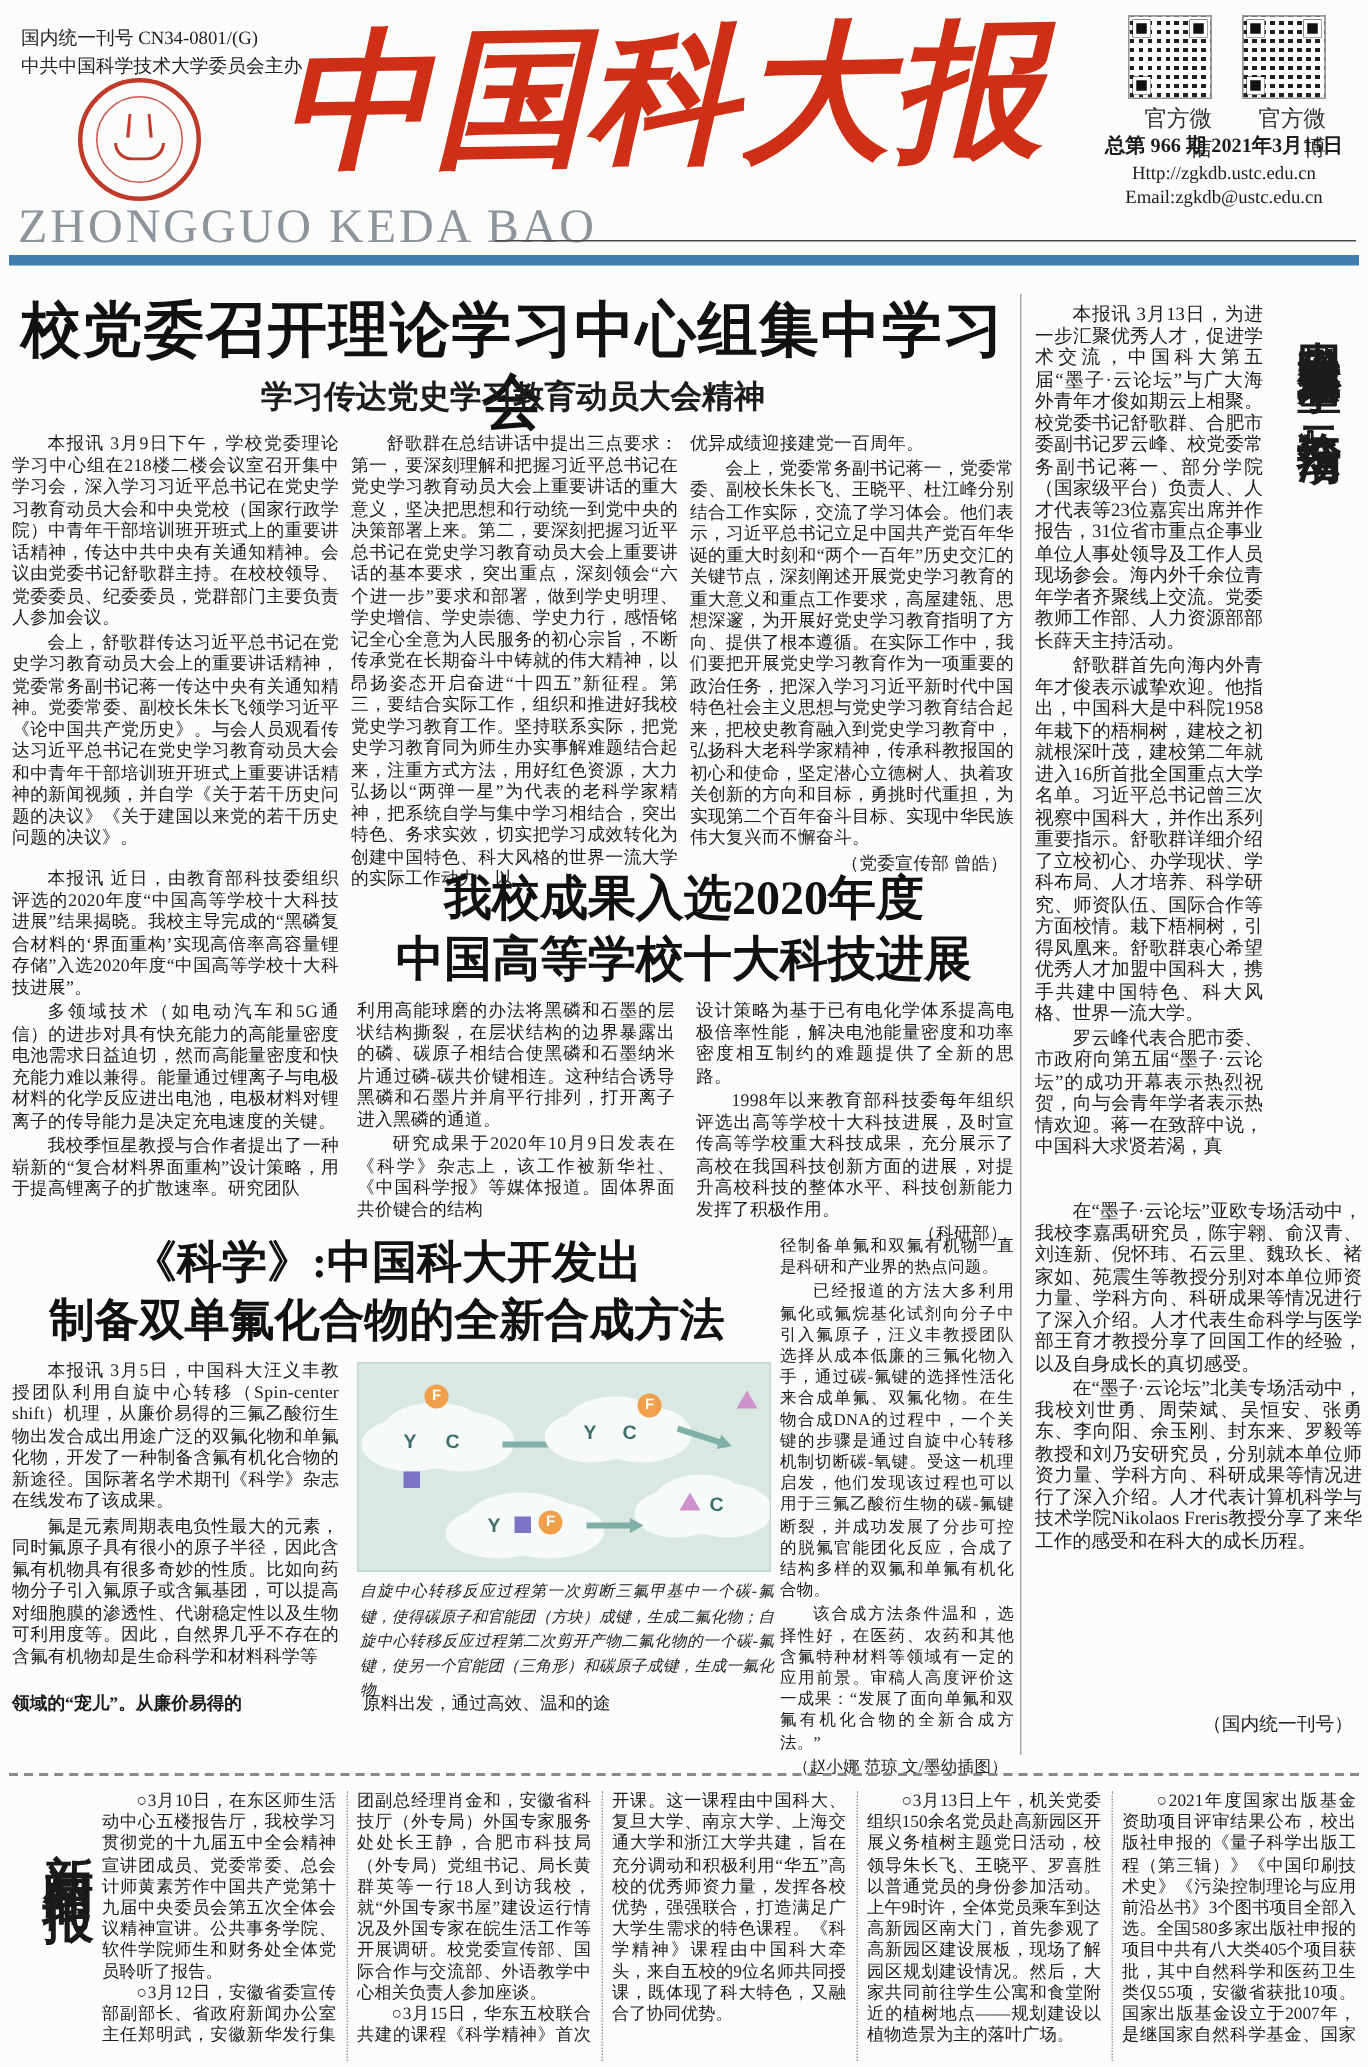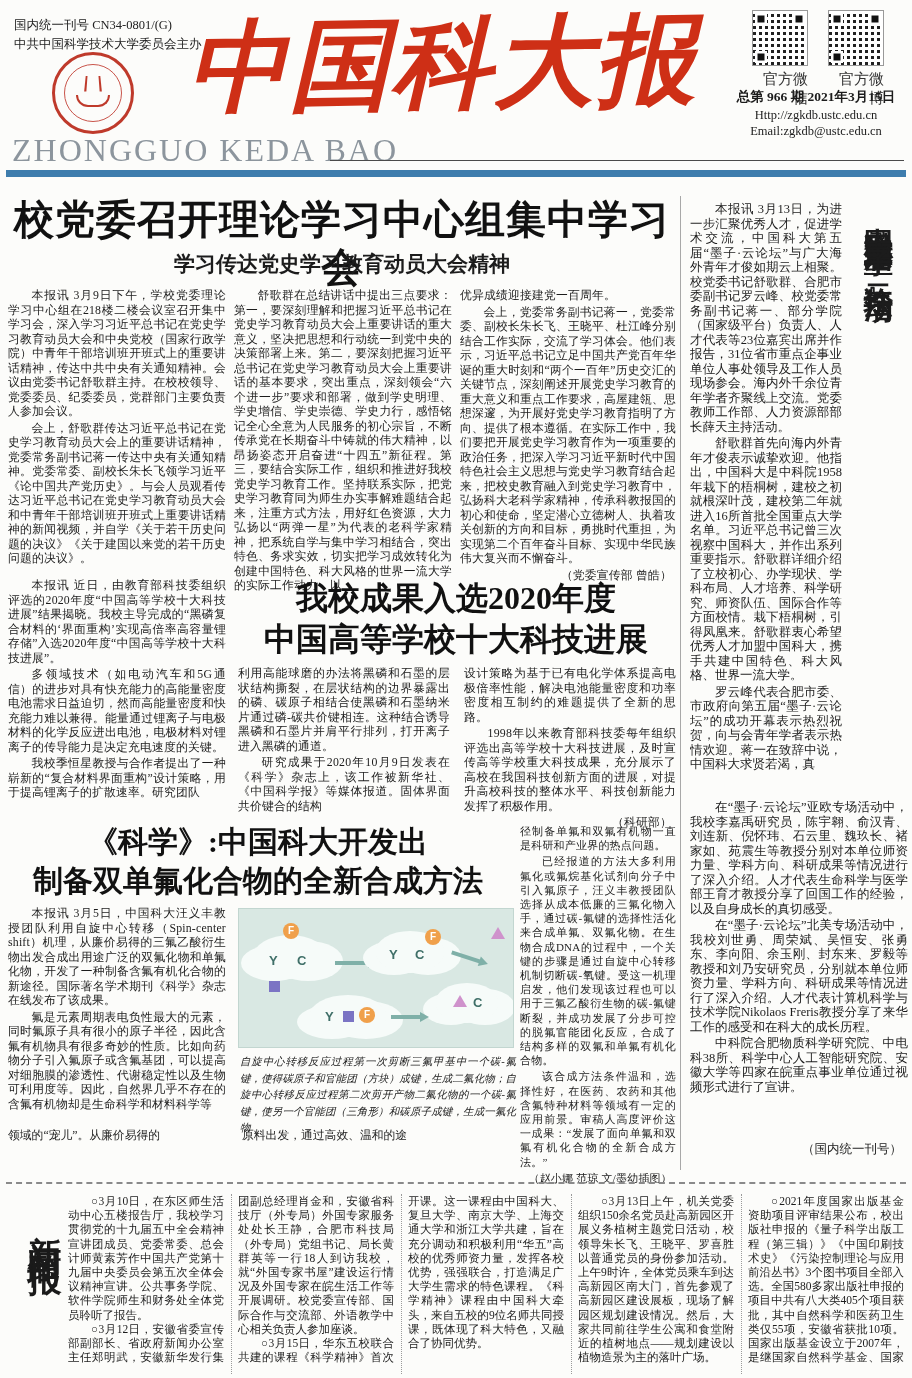--- a/index.html
+++ b/index.html
@@ -49,21 +49,21 @@
   .a2-head{position:absolute;left:228px;top:2px;width:440px;font-size:32px;line-height:1.28;}
   .a2-c1{left:0;top:2px;width:218px;height:240px;}
   .a2-c2{left:230px;top:90px;width:212px;height:152px;}
   .a2-c3{left:456px;top:90px;width:212px;height:152px;}
 
   
   .a3{position:absolute;left:8px;top:820px;width:668px;height:360px;}
   .a3-head{position:absolute;left:0;top:2px;width:500px;font-size:30px;line-height:1.3;}
   .a3-c1{left:0;top:86px;width:218px;height:228px;}
   .a3-col3{left:512px;top:4px;width:156px;height:350px;font-size:11px;line-height:14.2px;}
-  .a3-cont1{position:absolute;left:0;top:308px;width:218px;font-size:11.8px;}
+  .a3-cont1{position:absolute;left:0;top:308px;width:218px;font-size:11.8px;font-weight:bold;}
   .a3-cont2{position:absolute;left:234px;top:308px;width:272px;font-size:11.8px;}
   .a3-caption{position:absolute;left:232px;top:234px;width:276px;font-size:10.5px;line-height:16.5px;
               font-style:italic;color:#222;text-align:justify;}
   .fig{position:absolute;left:230px;top:88px;width:276px;height:140px;background:#d9e8e3;border:1px solid #c2d6d0;overflow:hidden;}
   .cloud{position:absolute;background:#f6fbf9;border-radius:50%;box-shadow:18px 4px 0 -2px #f6fbf9,-16px 6px 0 -4px #f6fbf9;}
   .fig-letter{position:absolute;font-weight:700;color:#3f6f68;font-size:13px;font-family:"Liberation Sans",sans-serif;}
   .ball-f{position:absolute;width:16px;height:16px;border-radius:50%;background:#f0a04b;color:#fff;font-size:10px;
           text-align:center;line-height:16px;font-weight:700;font-family:"Liberation Sans",sans-serif;}
   .sq{position:absolute;width:11px;height:11px;background:#7b74c4;}
   .tri{position:absolute;width:0;height:0;border-left:7px solid transparent;border-right:7px solid transparent;
@@ -227,21 +227,20 @@
   <div class="a4" data-name="article4-mozi-forum">
     <div class="a4-vhead" data-name="article4-vertical-headline">中国科大举办第五届『墨子·云论坛』活动</div>
     <div class="a4-narrow" data-name="article4-narrow-column">
       <p data-name="paragraph">本报讯 3月13日，为进一步汇聚优秀人才，促进学术交流，中国科大第五届“墨子·云论坛”与广大海外青年才俊如期云上相聚。校党委书记舒歌群、合肥市委副书记罗云峰、校党委常务副书记蒋一、部分学院（国家级平台）负责人、人才代表等23位嘉宾出席并作报告，31位省市重点企事业单位人事处领导及工作人员现场参会。海内外千余位青年学者齐聚线上交流。党委教师工作部、人力资源部部长薛天主持活动。</p>
       <p data-name="paragraph">舒歌群首先向海内外青年才俊表示诚挚欢迎。他指出，中国科大是中科院1958年栽下的梧桐树，建校之初就根深叶茂，建校第二年就进入16所首批全国重点大学名单。习近平总书记曾三次视察中国科大，并作出系列重要指示。舒歌群详细介绍了立校初心、办学现状、学科布局、人才培养、科学研究、师资队伍、国际合作等方面校情。栽下梧桐树，引得凤凰来。舒歌群衷心希望优秀人才加盟中国科大，携手共建中国特色、科大风格、世界一流大学。</p>
       <p data-name="paragraph">罗云峰代表合肥市委、市政府向第五届“墨子·云论坛”的成功开幕表示热烈祝贺，向与会青年学者表示热情欢迎。蒋一在致辞中说，中国科大求贤若渴，真</p>
     </div>
     <div class="a4-wide" data-name="article4-wide-column">
       <p data-name="paragraph">在“墨子·云论坛”亚欧专场活动中，我校李嘉禹研究员，陈宇翱、俞汉青、刘连新、倪怀玮、石云里、魏玖长、褚家如、苑震生等教授分别对本单位师资力量、学科方向、科研成果等情况进行了深入介绍。人才代表生命科学与医学部王育才教授分享了回国工作的经验，以及自身成长的真切感受。</p>
       <p data-name="paragraph">在“墨子·云论坛”北美专场活动中，我校刘世勇、周荣斌、吴恒安、张勇东、李向阳、余玉刚、封东来、罗毅等教授和刘乃安研究员，分别就本单位师资力量、学科方向、科研成果等情况进行了深入介绍。人才代表计算机科学与技术学院Nikolaos Freris教授分享了来华工作的感受和在科大的成长历程。</p>
-      <p data-name="paragraph">中科院合肥物质科学研究院、中电科38所、科学中心人工智能研究院、安徽大学等四家在皖重点事业单位通过视频形式进行了宣讲。</p>
 
     </div>
     <div class="a4-byline" data-name="article4-byline">（国内统一刊号）</div>
   </div>
 
   <div class="briefs-sep" data-name="briefs-separator-rule"></div>
   <div class="briefs" data-name="news-briefs-section">
     <div class="briefs-label" data-name="news-briefs-label">新闻简报</div>
     <div class="briefs-cols" data-name="news-briefs-columns">
       <p data-name="brief-item">○3月10日，在东区师生活动中心五楼报告厅，我校学习贯彻党的十九届五中全会精神宣讲团成员、党委常委、总会计师黄素芳作中国共产党第十九届中央委员会第五次全体会议精神宣讲。公共事务学院、软件学院师生和财务处全体党员聆听了报告。</p>

